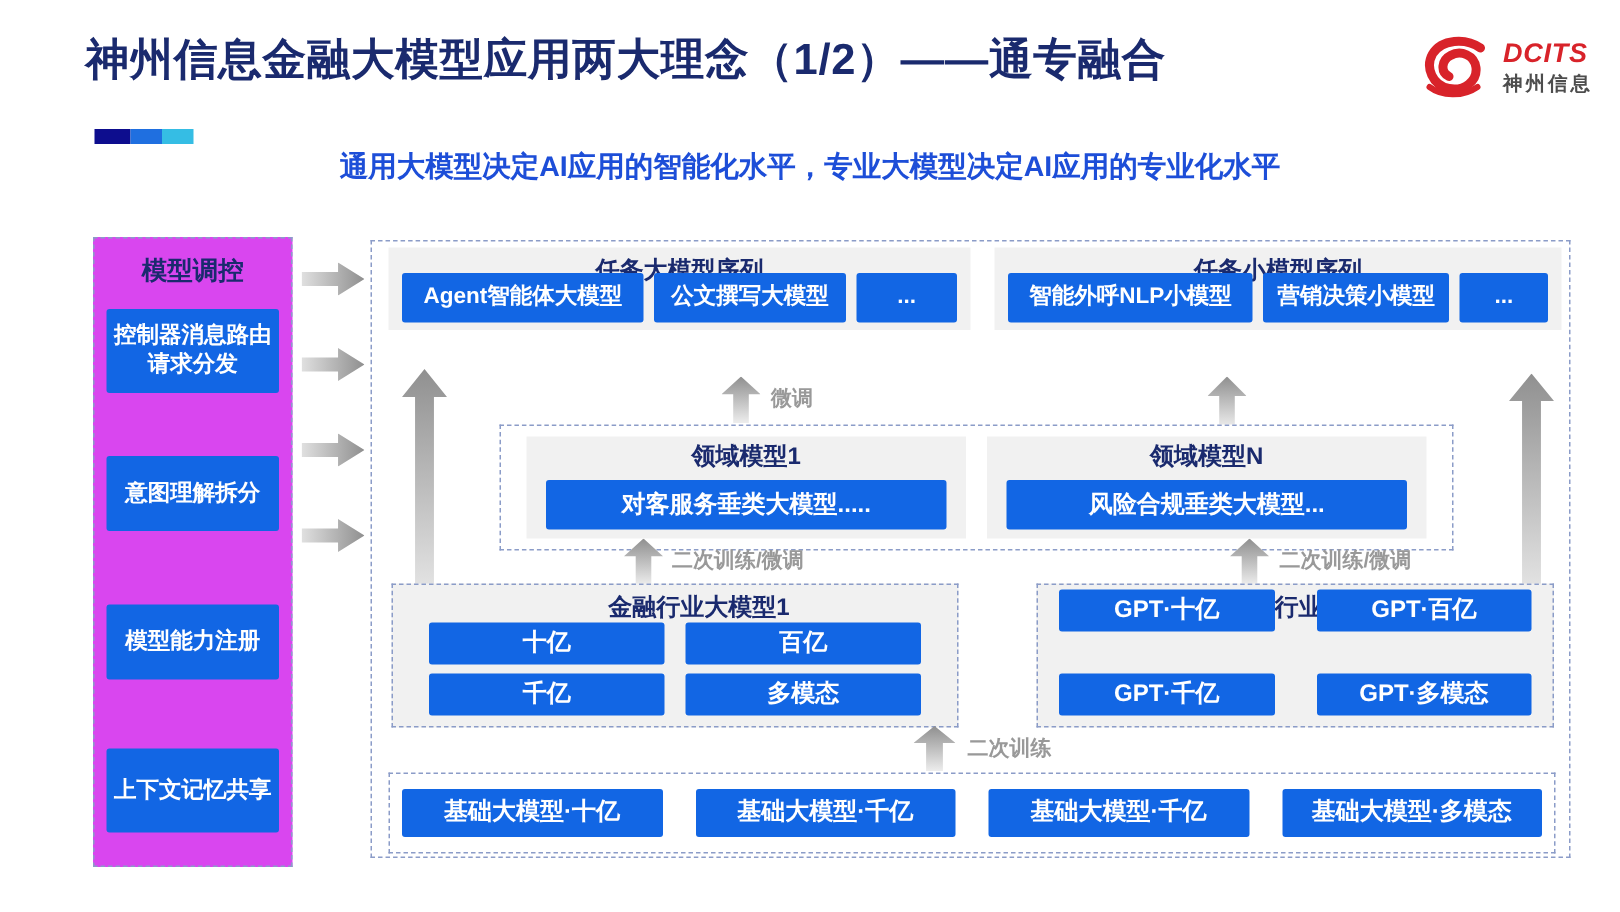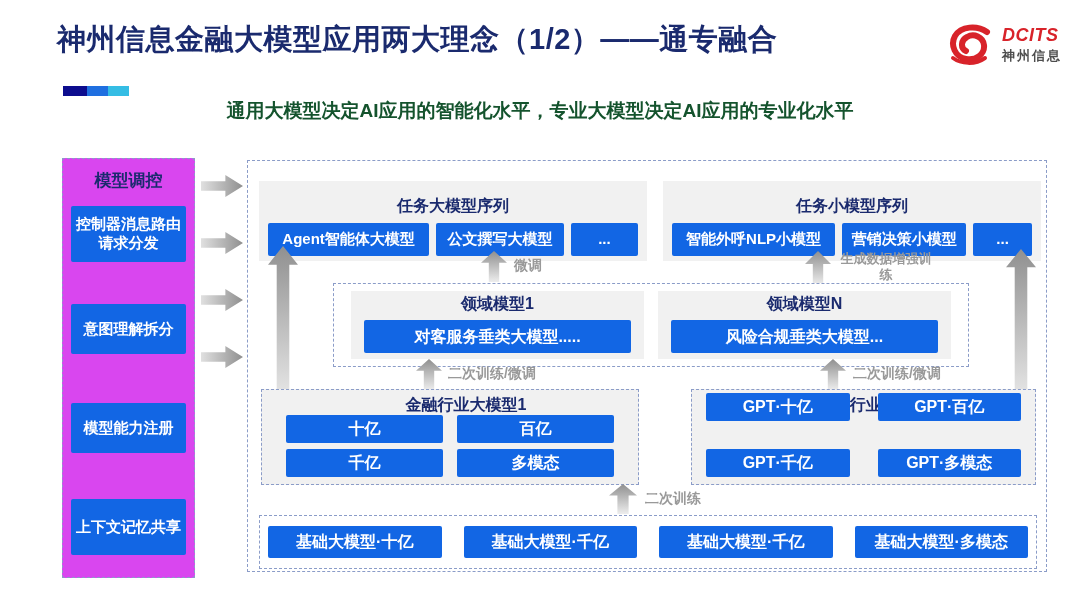--- a/index.html
+++ b/index.html
@@ -7,21 +7,21 @@
   body { font-family:"Liberation Sans","DejaVu Sans",sans-serif; background:#ffffff; overflow:hidden; }
   .slide { position:relative; width:1080px; height:608px; background:#ffffff; }
 
   
   .title { position:absolute; left:57px; top:20px; font-size:29px; font-weight:bold; color:#1a2a6e; letter-spacing:0.5px; }
   .accent-bar { position:absolute; left:63px; top:86px; height:10px; display:flex; }
   .accent-bar .seg { height:10px; }
   .seg.s1 { width:24px; background:#0d0d8e; }
   .seg.s2 { width:21px; background:#1f6fe0; }
   .seg.s3 { width:21px; background:#35bde4; }
-  .subtitle { position:absolute; left:0; right:0; top:98px; text-align:center; font-size:19px; font-weight:bold; color:#14532d; }
+  .subtitle { position:absolute; left:0; right:0; top:98px; text-align:center; font-size:19px; font-weight:bold; color:#1d4ed8; }
 
   .logo { position:absolute; right:18px; top:24px; display:flex; align-items:center; gap:7px; }
   .logo-text .logo-en { font-size:18px; font-weight:bold; font-style:italic; color:#d8232a; letter-spacing:0.5px; }
   .logo-text .logo-cn { font-size:13px; font-weight:bold; color:#4d4d4d; letter-spacing:2px; margin-top:1px; }
 
   
   .dashed { border:1.5px dashed #8b9cc8; }
   .gray-panel { background:#f1f1f1; }
   .bluebox { background:#1266e4; color:#ffffff; display:flex; align-items:center; justify-content:center;
              text-align:center; font-weight:bold; border-radius:2px; line-height:1.25; }
@@ -40,21 +40,21 @@
   .sidebar-title { position:absolute; left:0; right:0; top:10px; text-align:center; font-size:17px; font-weight:bold; color:#1a2a6e; }
   .side-box { position:absolute; left:8px; right:8px; font-size:15px; padding:2px 3px; }
   .sb1 { top:47px;  height:56px; }
   .sb2 { top:145px; height:50px; }
   .sb3 { top:244px; height:50px; }
   .sb4 { top:340px; height:56px; }
 
   
   .main { position:absolute; left:247px; top:160px; width:800px; height:412px; background:#fff; }
 
-  .task-sec { position:absolute; top:20px; height:80px; padding-top:15px; }
+  .task-sec { position:absolute; top:4px; height:55px; padding-top:5px; }
   .task-large { left:11px;  width:388px; }
   .task-small { left:415px; width:378px; }
   .task-row { position:absolute; left:9px; right:9px; bottom:5px; height:33px; display:flex; gap:7px; }
   .task-row .bluebox { font-size:15px; }
 
   .domain-wrap { position:absolute; left:85px; top:122px; width:636px; height:84px; background:#fff;
                  display:flex; gap:14px; padding:7px 17px; }
   .domain-half { flex:1; background:#f1f1f1; padding-top:3px; }
   .domain-half .bluebox { margin:5px 13px 0 13px; height:33px; font-size:16px; }
 
@@ -125,21 +125,20 @@
         <div class="bluebox" style="flex:2.5;">智能外呼NLP小模型</div>
         <div class="bluebox" style="flex:1.9;">营销决策小模型</div>
         <div class="bluebox" style="flex:0.9;">...</div>
       </div>
     </div>
 
     <div class="arrow-up-tall" style="left:20px; top:85px; width:30px; height:144px;"></div>
     <div class="arrow-up-sm" style="left:233px; top:90px; width:26px; height:31px;"></div>
     <div class="arrow-label" style="left:266px; top:96px;">微调</div>
     <div class="arrow-up-sm" style="left:557px; top:90px; width:26px; height:34px;"></div>
-    <div class="arrow-label lbl-gendata">生成数据增强训练</div>
     <div class="arrow-up-tall" style="left:758px; top:88px; width:30px; height:141px;"></div>
 
     <div class="domain-wrap dashed">
       <div class="domain-half">
         <div class="sec-head">领域模型1</div>
         <div class="bluebox">对客服务垂类大模型.....</div>
       </div>
       <div class="domain-half">
         <div class="sec-head">领域模型N</div>
         <div class="bluebox">风险合规垂类大模型...</div>

